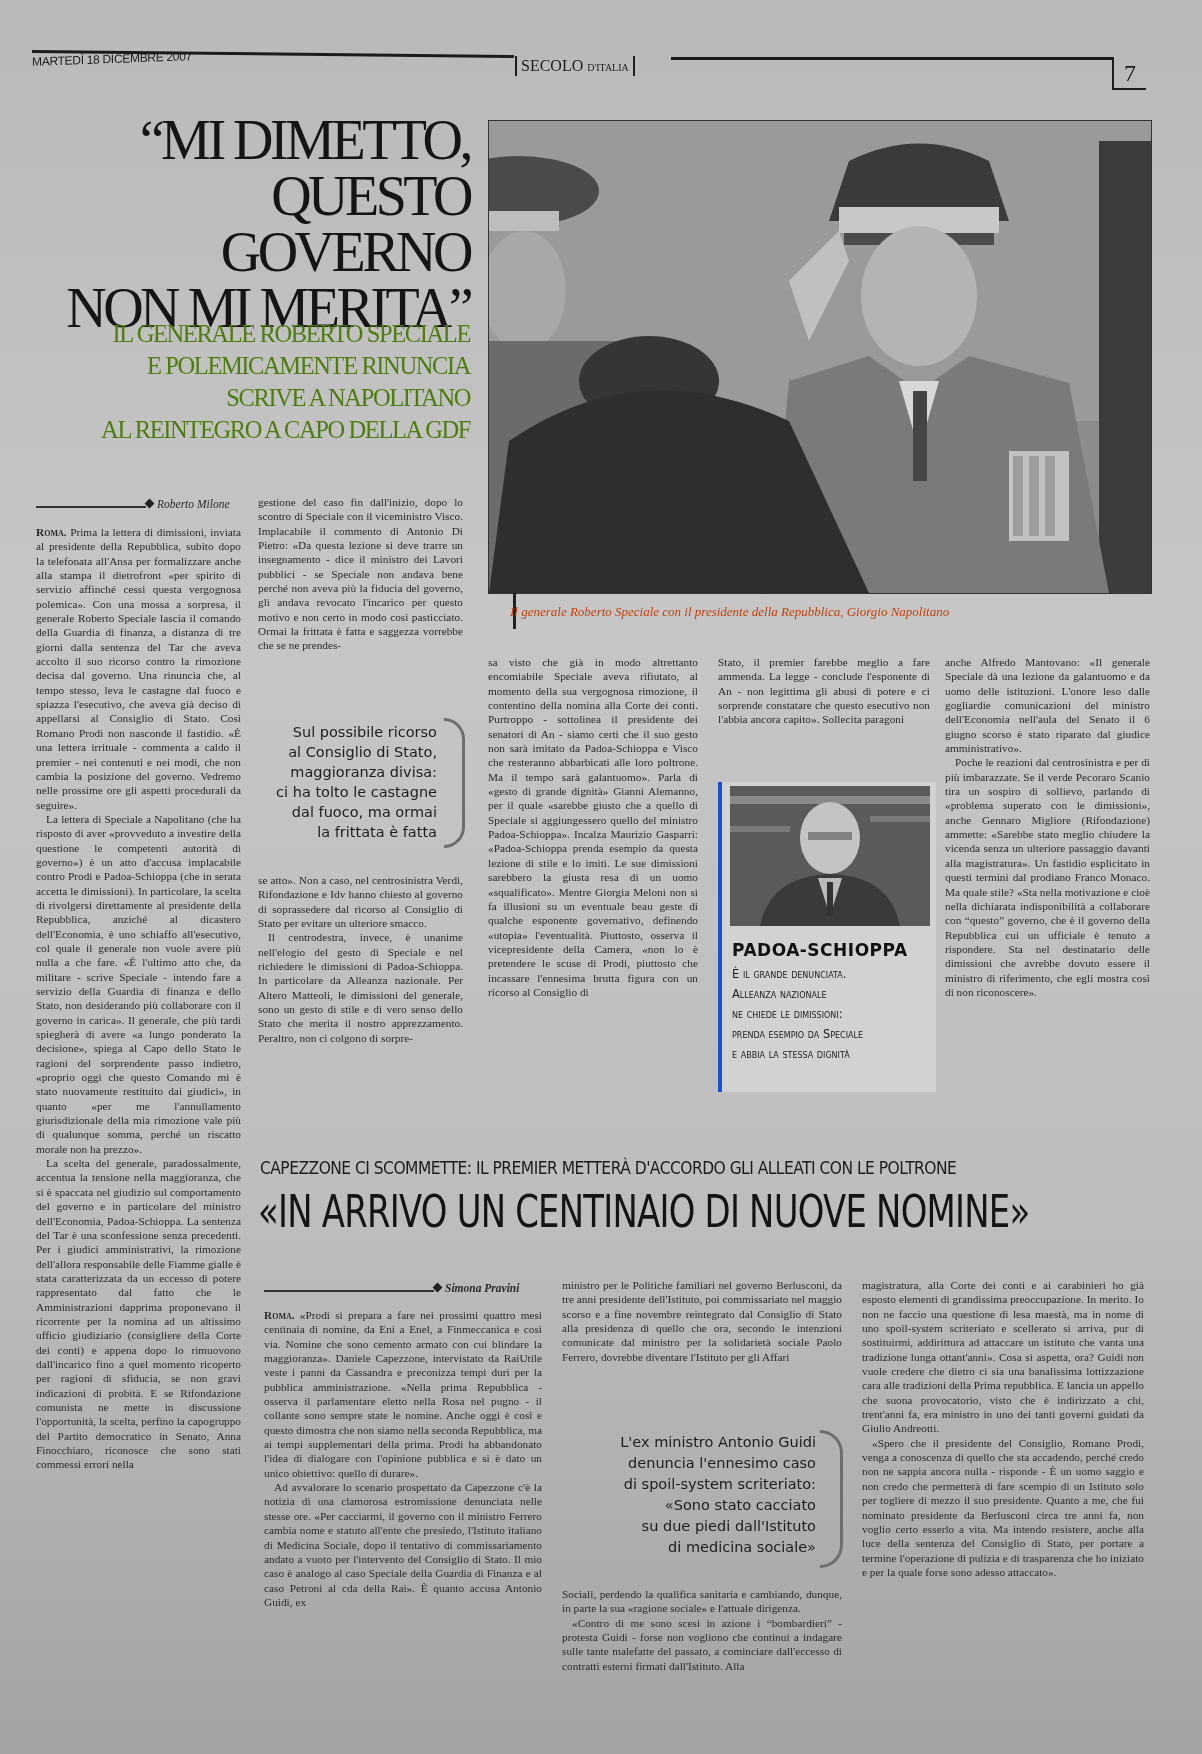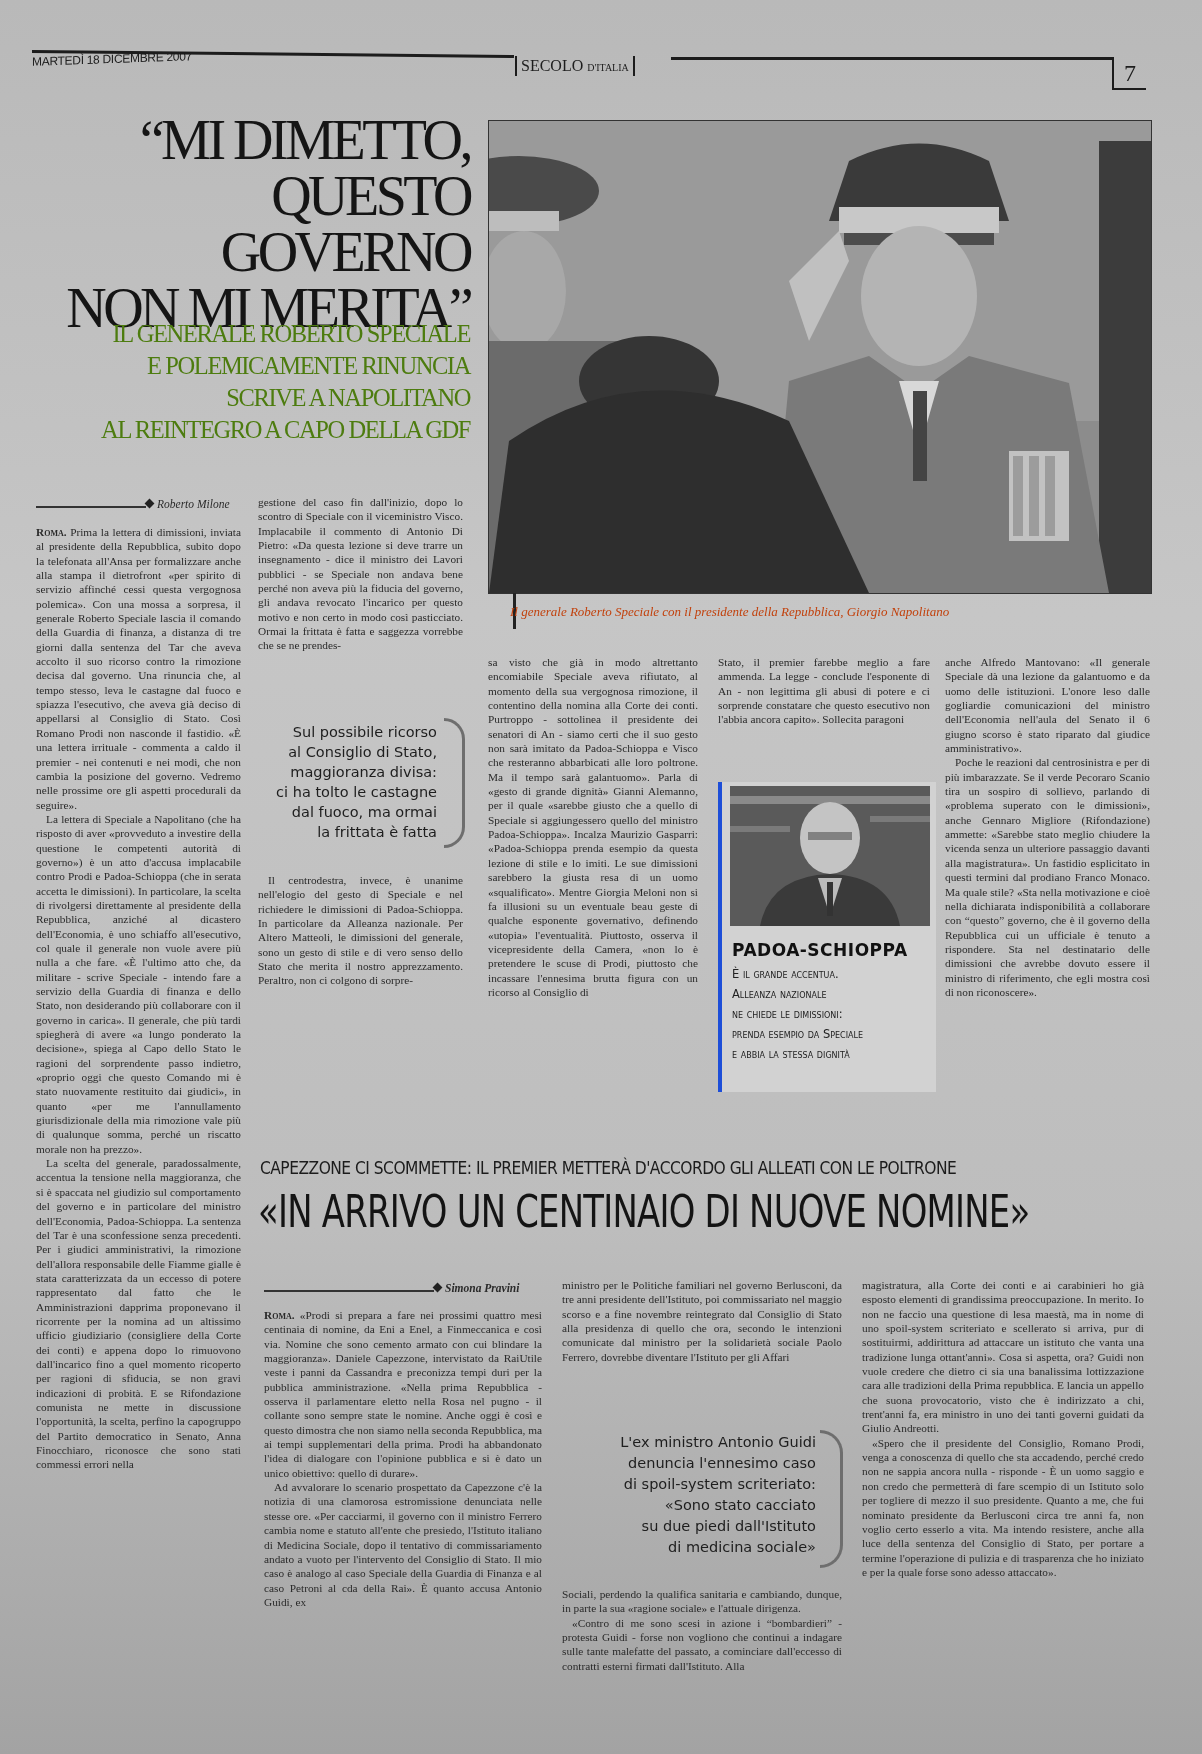--- a/index.html
+++ b/index.html
@@ -128,20 +128,21 @@
   <div class="pull" style="left:262px;top:722px;width:175px;font-size:14.5px;line-height:20px;">
     <div>Sul possibile ricorso</div>
     <div>al Consiglio di Stato,</div>
     <div>maggioranza divisa:</div>
     <div>ci ha tolto le castagne</div>
     <div>dal fuoco, ma ormai</div>
     <div>la frittata è fatta</div>
   </div>
   <div class="brace" style="left:444px;top:718px;width:18px;height:124px;"></div>
   <div class="col" style="left:258px;top:873px;width:205px;height:220px;">
+    <p class="first">se atto». Non a caso, nel centrosinistra Verdi, Rifondazione e Idv hanno chiesto al governo di soprassedere dal ricorso al Consiglio di Stato per evitare un ulteriore smacco.</p>
     <p>Il centrodestra, invece, è unanime nell'elogio del gesto di Speciale e nel richiedere le dimissioni di Padoa-Schioppa. In particolare da Alleanza nazionale. Per Altero Matteoli, le dimissioni del generale, sono un gesto di stile e di vero senso dello Stato che merita il nostro apprezzamento. Peraltro, non ci colgono di sorpre-</p>
   </div>
 
   <div class="col" style="left:488px;top:655px;width:210px;height:440px;">
     <p class="first">sa visto che già in modo altrettanto encomiabile Speciale aveva rifiutato, al momento della sua vergognosa rimozione, il contentino della nomina alla Corte dei conti. Purtroppo - sottolinea il presidente dei senatori di An - siamo certi che il suo gesto non sarà imitato da Padoa-Schioppa e Visco che resteranno abbarbicati alle loro poltrone. Ma il tempo sarà galantuomo». Parla di «gesto di grande dignità» Gianni Alemanno, per il quale «sarebbe giusto che a quello di Speciale si aggiungessero quello del ministro Padoa-Schioppa». Incalza Maurizio Gasparri: «Padoa-Schioppa prenda esempio da questa lezione di stile e lo imiti. Le sue dimissioni sarebbero la giusta resa di un uomo «squalificato». Mentre Giorgia Meloni non si fa illusioni su un eventuale beau geste di qualche esponente governativo, definendo «utopia» l'eventualità. Piuttosto, osserva il vicepresidente della Camera, «non lo è pretendere le scuse di Prodi, piuttosto che incassare l'ennesima brutta figura con un ricorso al Consiglio di</p>
   </div>
 
   <div class="col" style="left:718px;top:655px;width:212px;height:88px;">
     <p class="first">Stato, il premier farebbe meglio a fare ammenda. La legge - conclude l'esponente di An - non legittima gli abusi di potere e ci sorprende constatare che questo esecutivo non l'abbia ancora capito». Sollecita paragoni</p>
   </div>
@@ -155,21 +156,21 @@
         <rect x="140" y="30" width="60" height="6" fill="#7a7a7a"></rect>
         <ellipse cx="100" cy="52" rx="30" ry="36" fill="#c4c4c4"></ellipse>
         <rect x="78" y="46" width="44" height="8" fill="#555" opacity="0.6"></rect>
         <path d="M30,140 Q40,90 100,88 Q160,90 170,140 Z" fill="#3a3a3a"></path>
         <path d="M88,92 L100,130 L112,92 Z" fill="#bbbbbb"></path>
         <rect x="97" y="96" width="6" height="34" fill="#333"></rect>
       </svg>
     </div>
     <div class="inset-title">PADOA-SCHIOPPA</div>
     <div class="inset-text">
-      <div>È il grande accentua.</div>
+      <div>È il grande denunciata.</div>
       <div>Alleanza nazionale</div>
       <div>ne chiede le dimissioni:</div>
       <div>prenda esempio da Speciale</div>
       <div>e abbia la stessa dignità</div>
     </div>
   </div>
 
   <div class="col" style="left:945px;top:655px;width:205px;height:440px;">
     <p class="first">anche Alfredo Mantovano: «Il generale Speciale dà una lezione da galantuomo e da uomo delle istituzioni. L'onore leso dalle gogliardie comunicazioni del ministro dell'Economia nell'aula del Senato il 6 giugno scorso è stato riparato dal giudice amministrativo».</p>
     <p>Poche le reazioni dal centrosinistra e per di più imbarazzate. Se il verde Pecoraro Scanio tira un sospiro di sollievo, parlando di «problema superato con le dimissioni», anche Gennaro Migliore (Rifondazione) ammette: «Sarebbe stato meglio chiudere la vicenda senza un ulteriore passaggio davanti alla magistratura». Un fastidio esplicitato in questi termini dal prodiano Franco Monaco. Ma quale stile? «Sta nella motivazione e cioè nella dichiarata indisponibilità a collaborare con “questo” governo, che è il governo della Repubblica cui un ufficiale è tenuto a rispondere. Sta nel destinatario delle dimissioni che avrebbe dovuto essere il ministro di riferimento, che egli mostra così di non riconoscere».</p>

